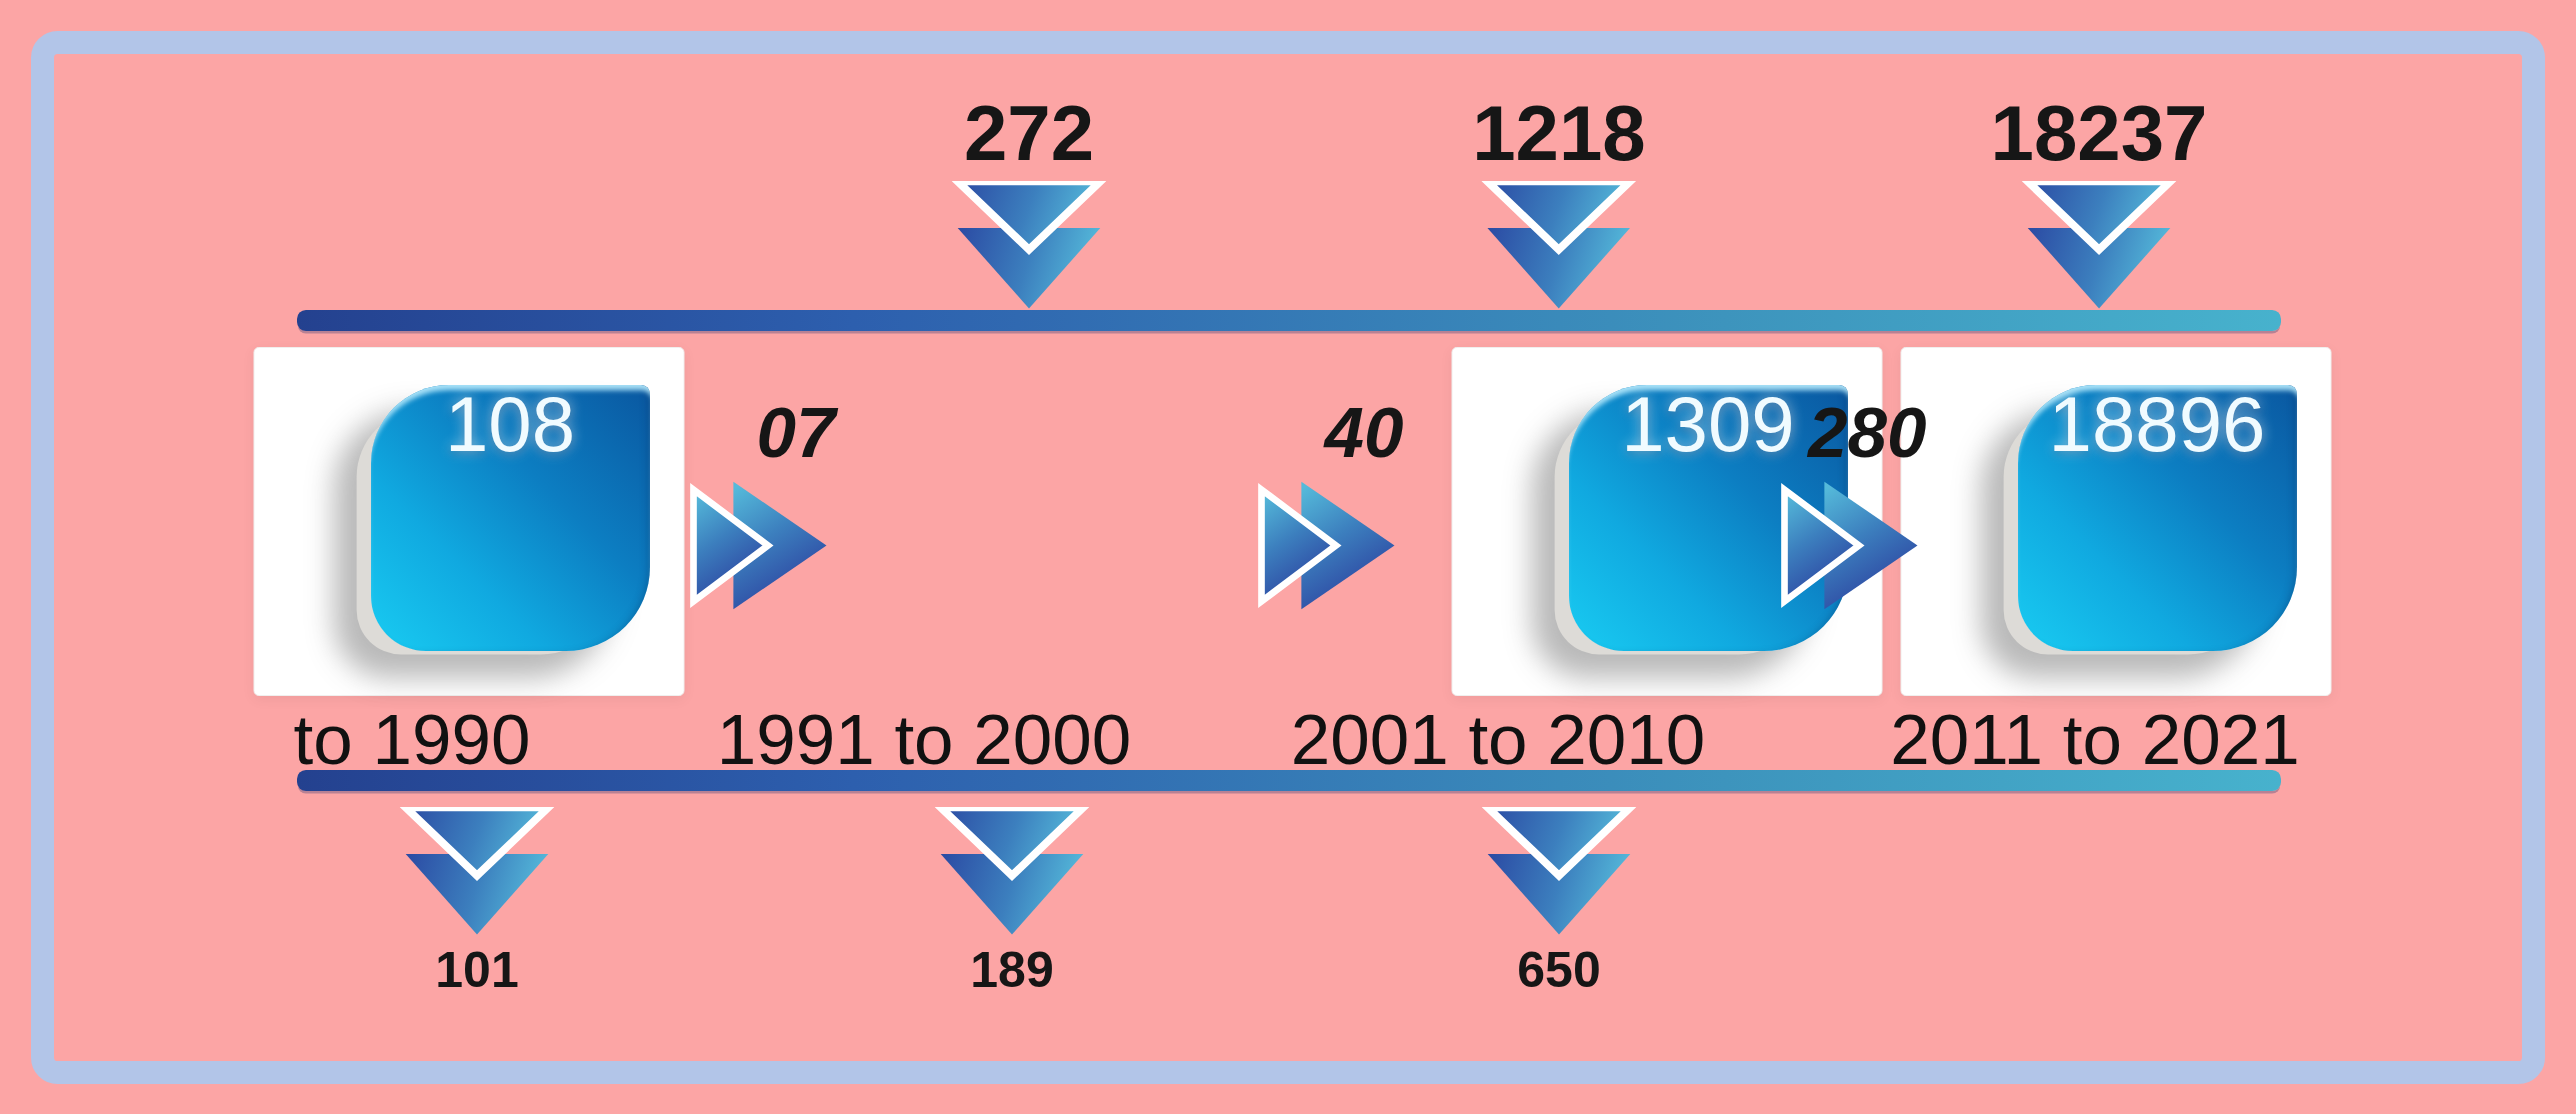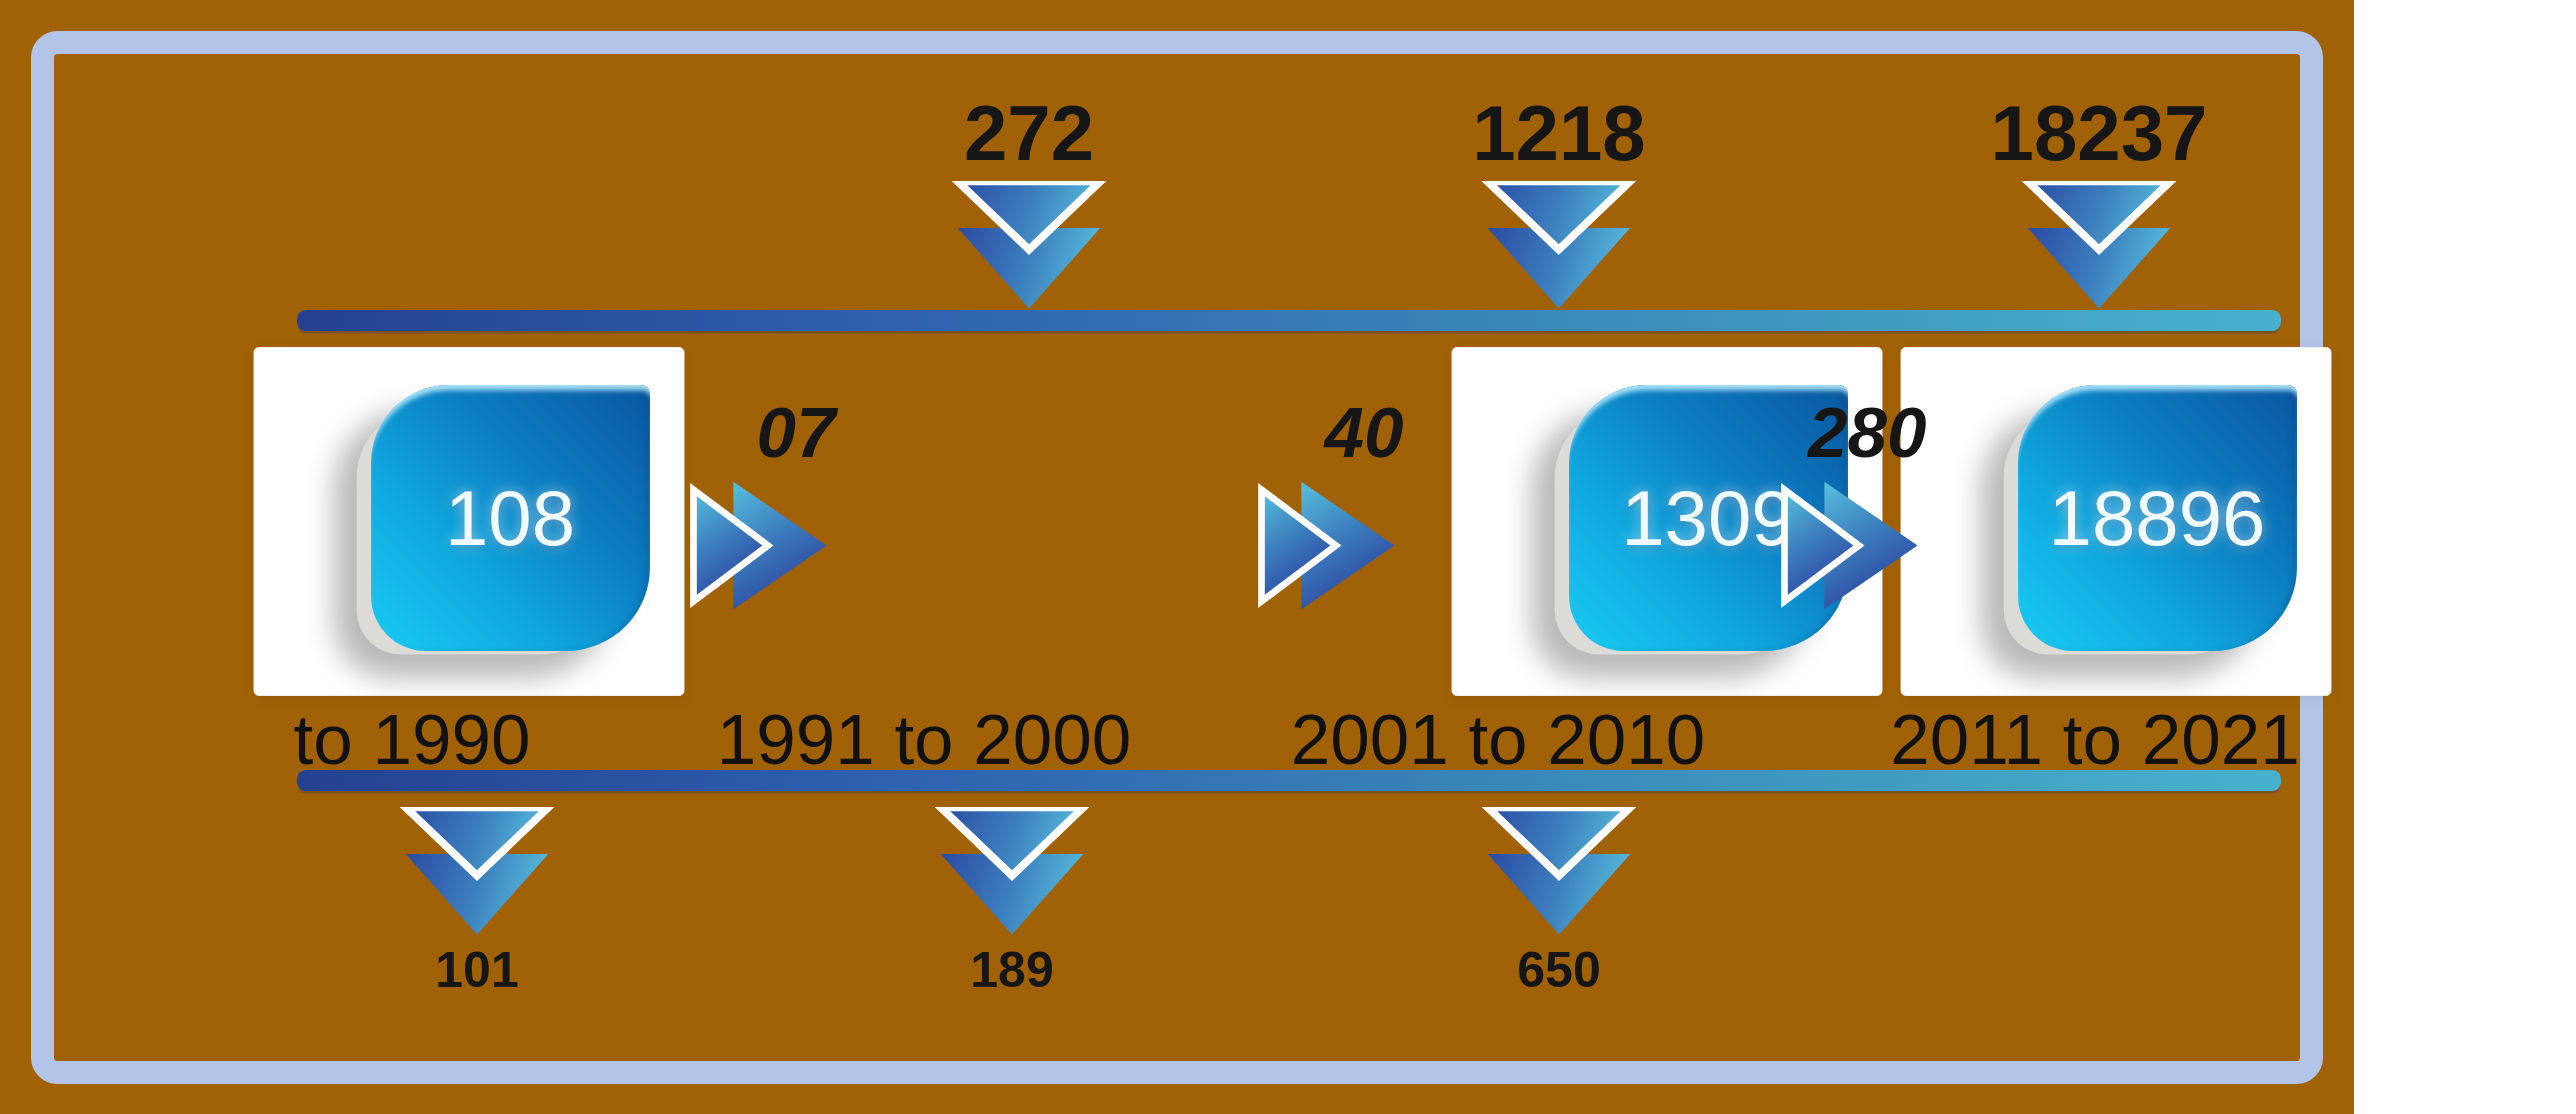--- a/index.html
+++ b/index.html
@@ -1,20 +1,20 @@
 <!DOCTYPE html>
 <html style="font-size:14px"><head>
 <meta charset="utf-8">
 <style>
   html, body { margin: 0; padding: 0; background: #ffffff; }
   .canvas {
     position: relative;
-    width: 2354px;
+    width: 2576px;
     height: 1115px;
-    background: #a16207;
+    background: #fca5a5;
     font-family: "Liberation Sans", sans-serif;
     overflow: hidden;
   }
   .frame {
     position: absolute;
     inset: 31px;
     border: 23px solid #b2c5e8;
     border-radius: 26.6px;
     pointer-events: none;
   }
@@ -65,21 +65,21 @@
     width: 279px;
     height: 266px;
     border-radius: 78px 8.9px 84px 55px;
     background: linear-gradient(225deg, #0a57a0 0%, #0c7ec2 38%, #10a9e0 68%, #19ccf2 100%);
     box-shadow:
       -25px 14px 0 -10.6px #dddbd7,
       -37px 26.6px 28px rgba(80, 80, 80, 0.40),
       inset 0 8px 5.3px -2.7px rgba(175, 230, 250, 0.95),
       inset -5.3px 0 8.9px -4.4px rgba(0, 35, 80, 0.35);
     display: flex;
-    align-items: center;
+    align-items: flex-start;
     justify-content: center;
   }
   .blob .count {
     font-size: 78px;
     line-height: 1;
     color: #f0fbff;
     text-shadow: 0 0 12.4px rgba(255,255,255,0.60), 0 2.7px 7px rgba(0, 50, 100, 0.35);
     white-space: nowrap;
   }
   

